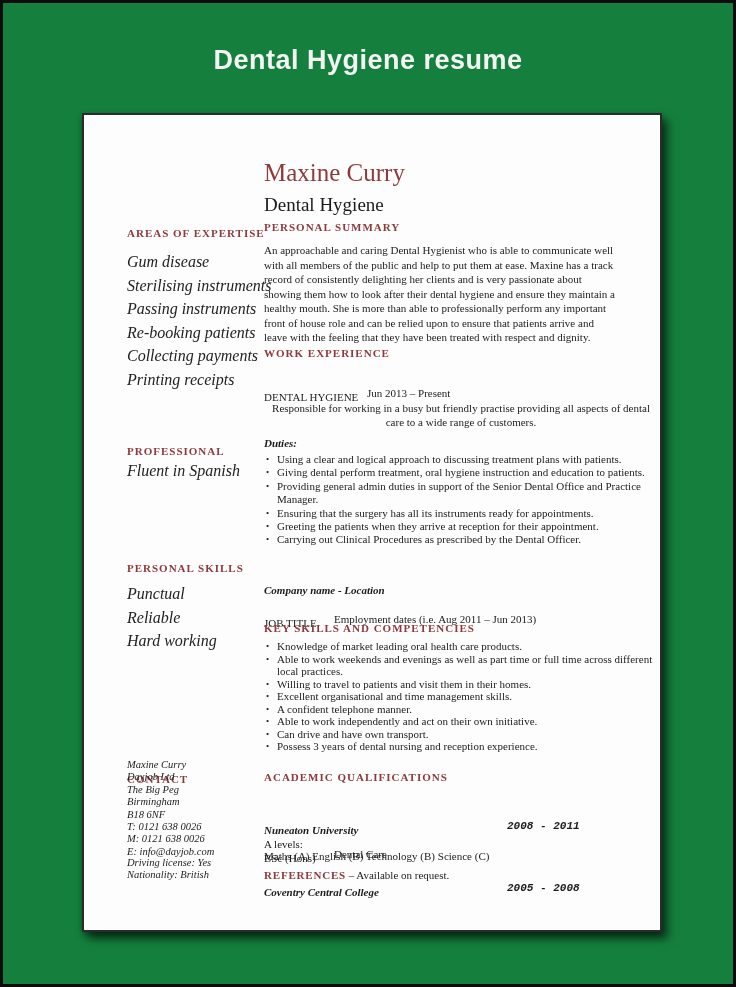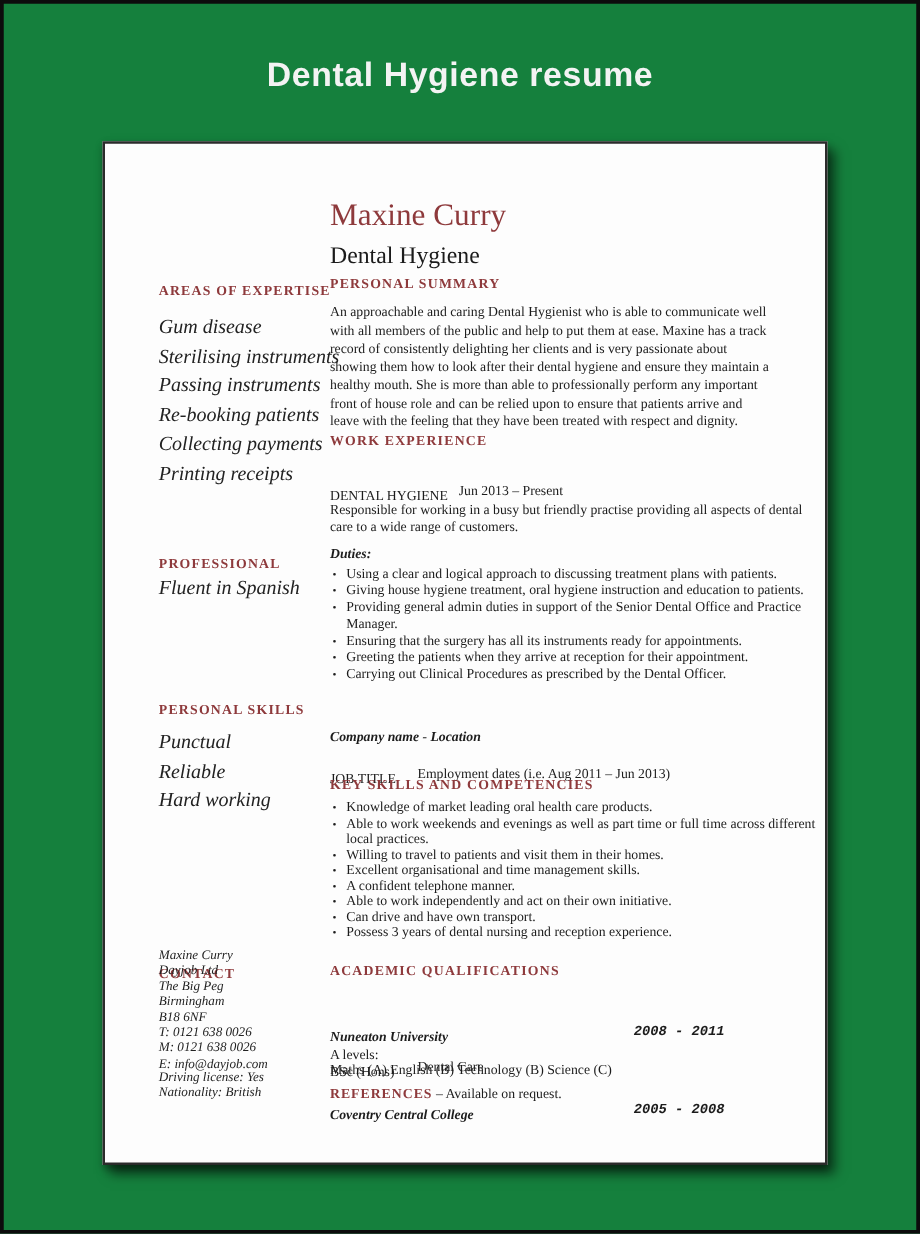--- a/index.html
+++ b/index.html
@@ -98,26 +98,26 @@
     <div class="abs main subtitle" style="top:79px;">Dental Hygiene</div>
 
     <div class="abs main sec-head" style="top:106px;">PERSONAL SUMMARY</div>
     <div class="abs main body-text" style="top:128px;width:352px;">An approachable and caring Dental Hygienist who is able to communicate well with all members of the public and help to put them at ease. Maxine has a track record of consistently delighting her clients and is very passionate about showing them how to look after their dental hygiene and ensure they maintain a healthy mouth. She is more than able to professionally perform any important front of house role and can be relied upon to ensure that patients arrive and leave with the feeling that they have been treated with respect and dignity.</div>
 
     <div class="abs main sec-head" style="top:232px;">WORK EXPERIENCE</div>
     <div class="abs main row" style="top:272px;">
       <span class="plain">DENTAL HYGIENE</span>
       <span class="plain col2 off103">Jun 2013 – Present</span>
     </div>
-    <div class="abs main body-text" style="top:286px;width:394px;line-height:14px;">Responsible for working in a busy but friendly practise providing all aspects of dental care to a wide range of customers.</div>
+    <div class="abs main body-text" style="top:286px;width:394px;line-height:14px;text-align:center;">Responsible for working in a busy but friendly practise providing all aspects of dental care to a wide range of customers.</div>
 
     <div class="abs main bold-ital" style="top:322px;">Duties:</div>
     <div class="abs main bullets" style="top:338px;">
         <div class="bullet-item">Using a clear and logical approach to discussing treatment plans with patients.</div>
-        <div class="bullet-item">Giving house hygiene treatment, oral hygiene instruction and education to patients.</div>
+        <div class="bullet-item">Giving dental perform treatment, oral hygiene instruction and education to patients.</div>
         <div class="bullet-item">Providing general admin duties in support of the Senior Dental Office and Practice Manager.</div>
         <div class="bullet-item">Ensuring that the surgery has all its instruments ready for appointments.</div>
         <div class="bullet-item">Greeting the patients when they arrive at reception for their appointment.</div>
         <div class="bullet-item">Carrying out Clinical Procedures as prescribed by the Dental Officer.</div>
       </div>
 
     <div class="abs main bold-ital" style="top:469px;">Company name - Location</div>
     <div class="abs main row" style="top:484px;">
       <span class="plain">JOB TITLE</span>
       <span class="plain col2 off70">Employment dates (i.e. Aug 2011 – Jun 2013)</span>

